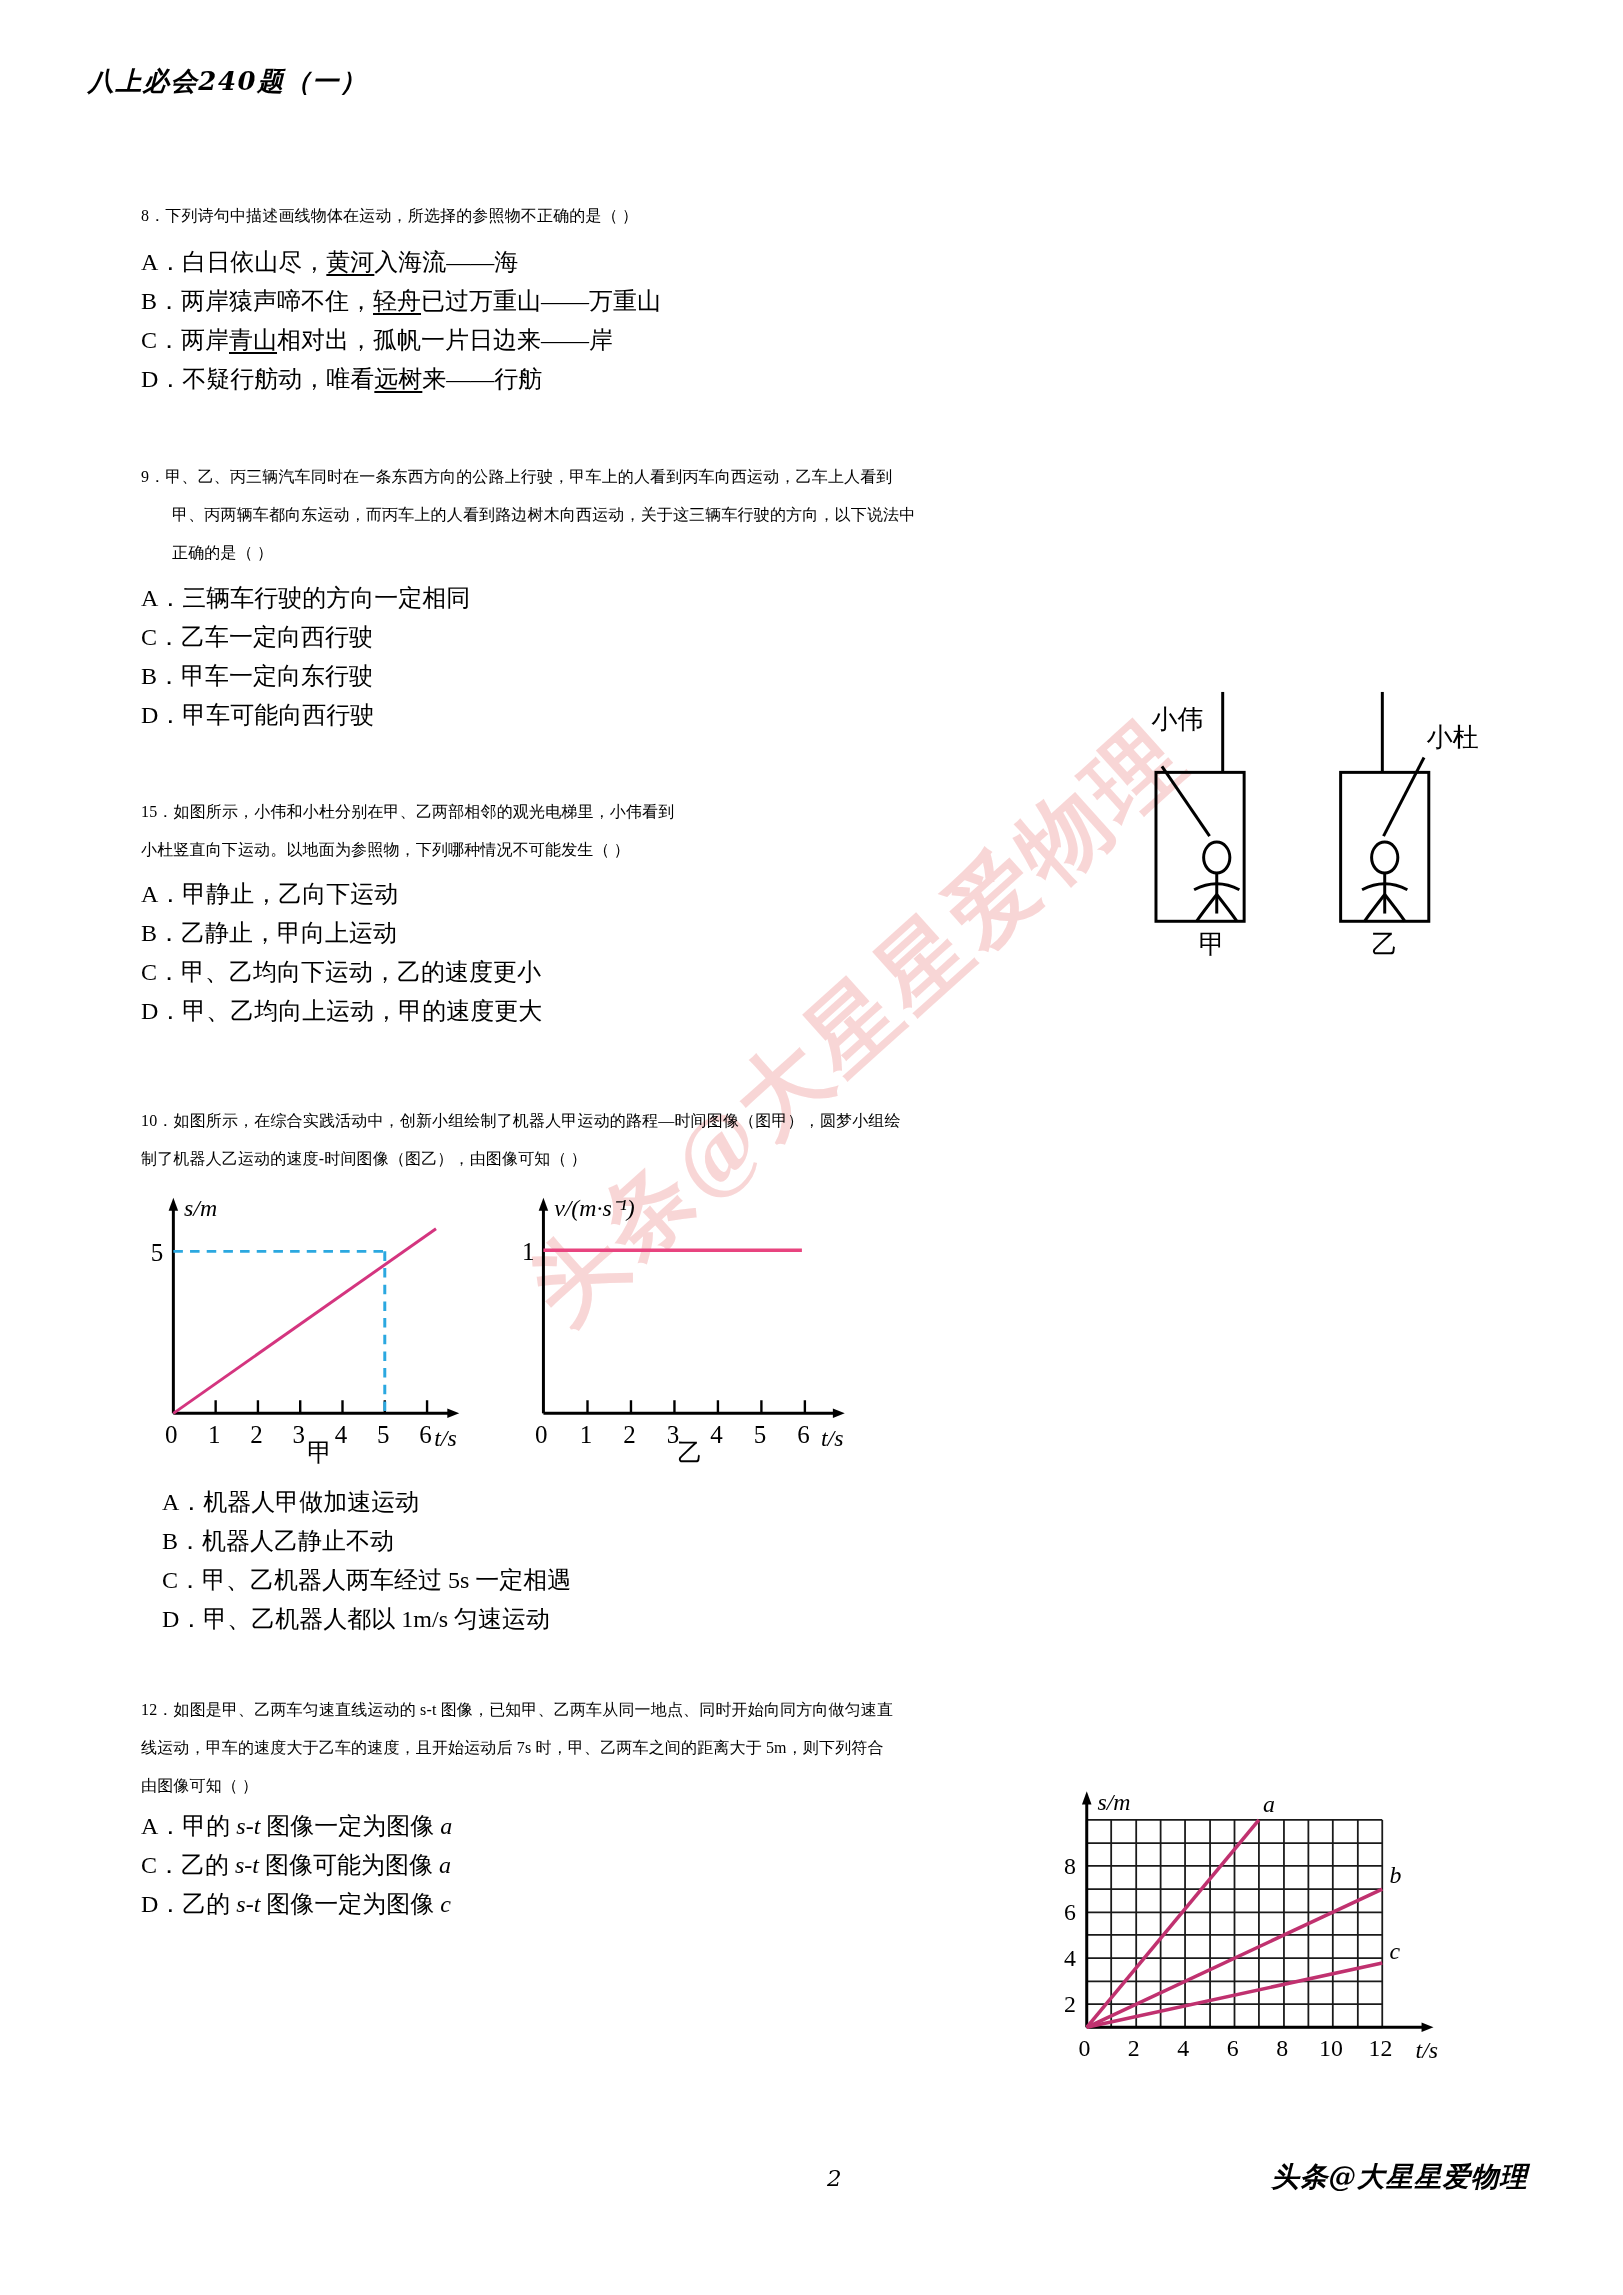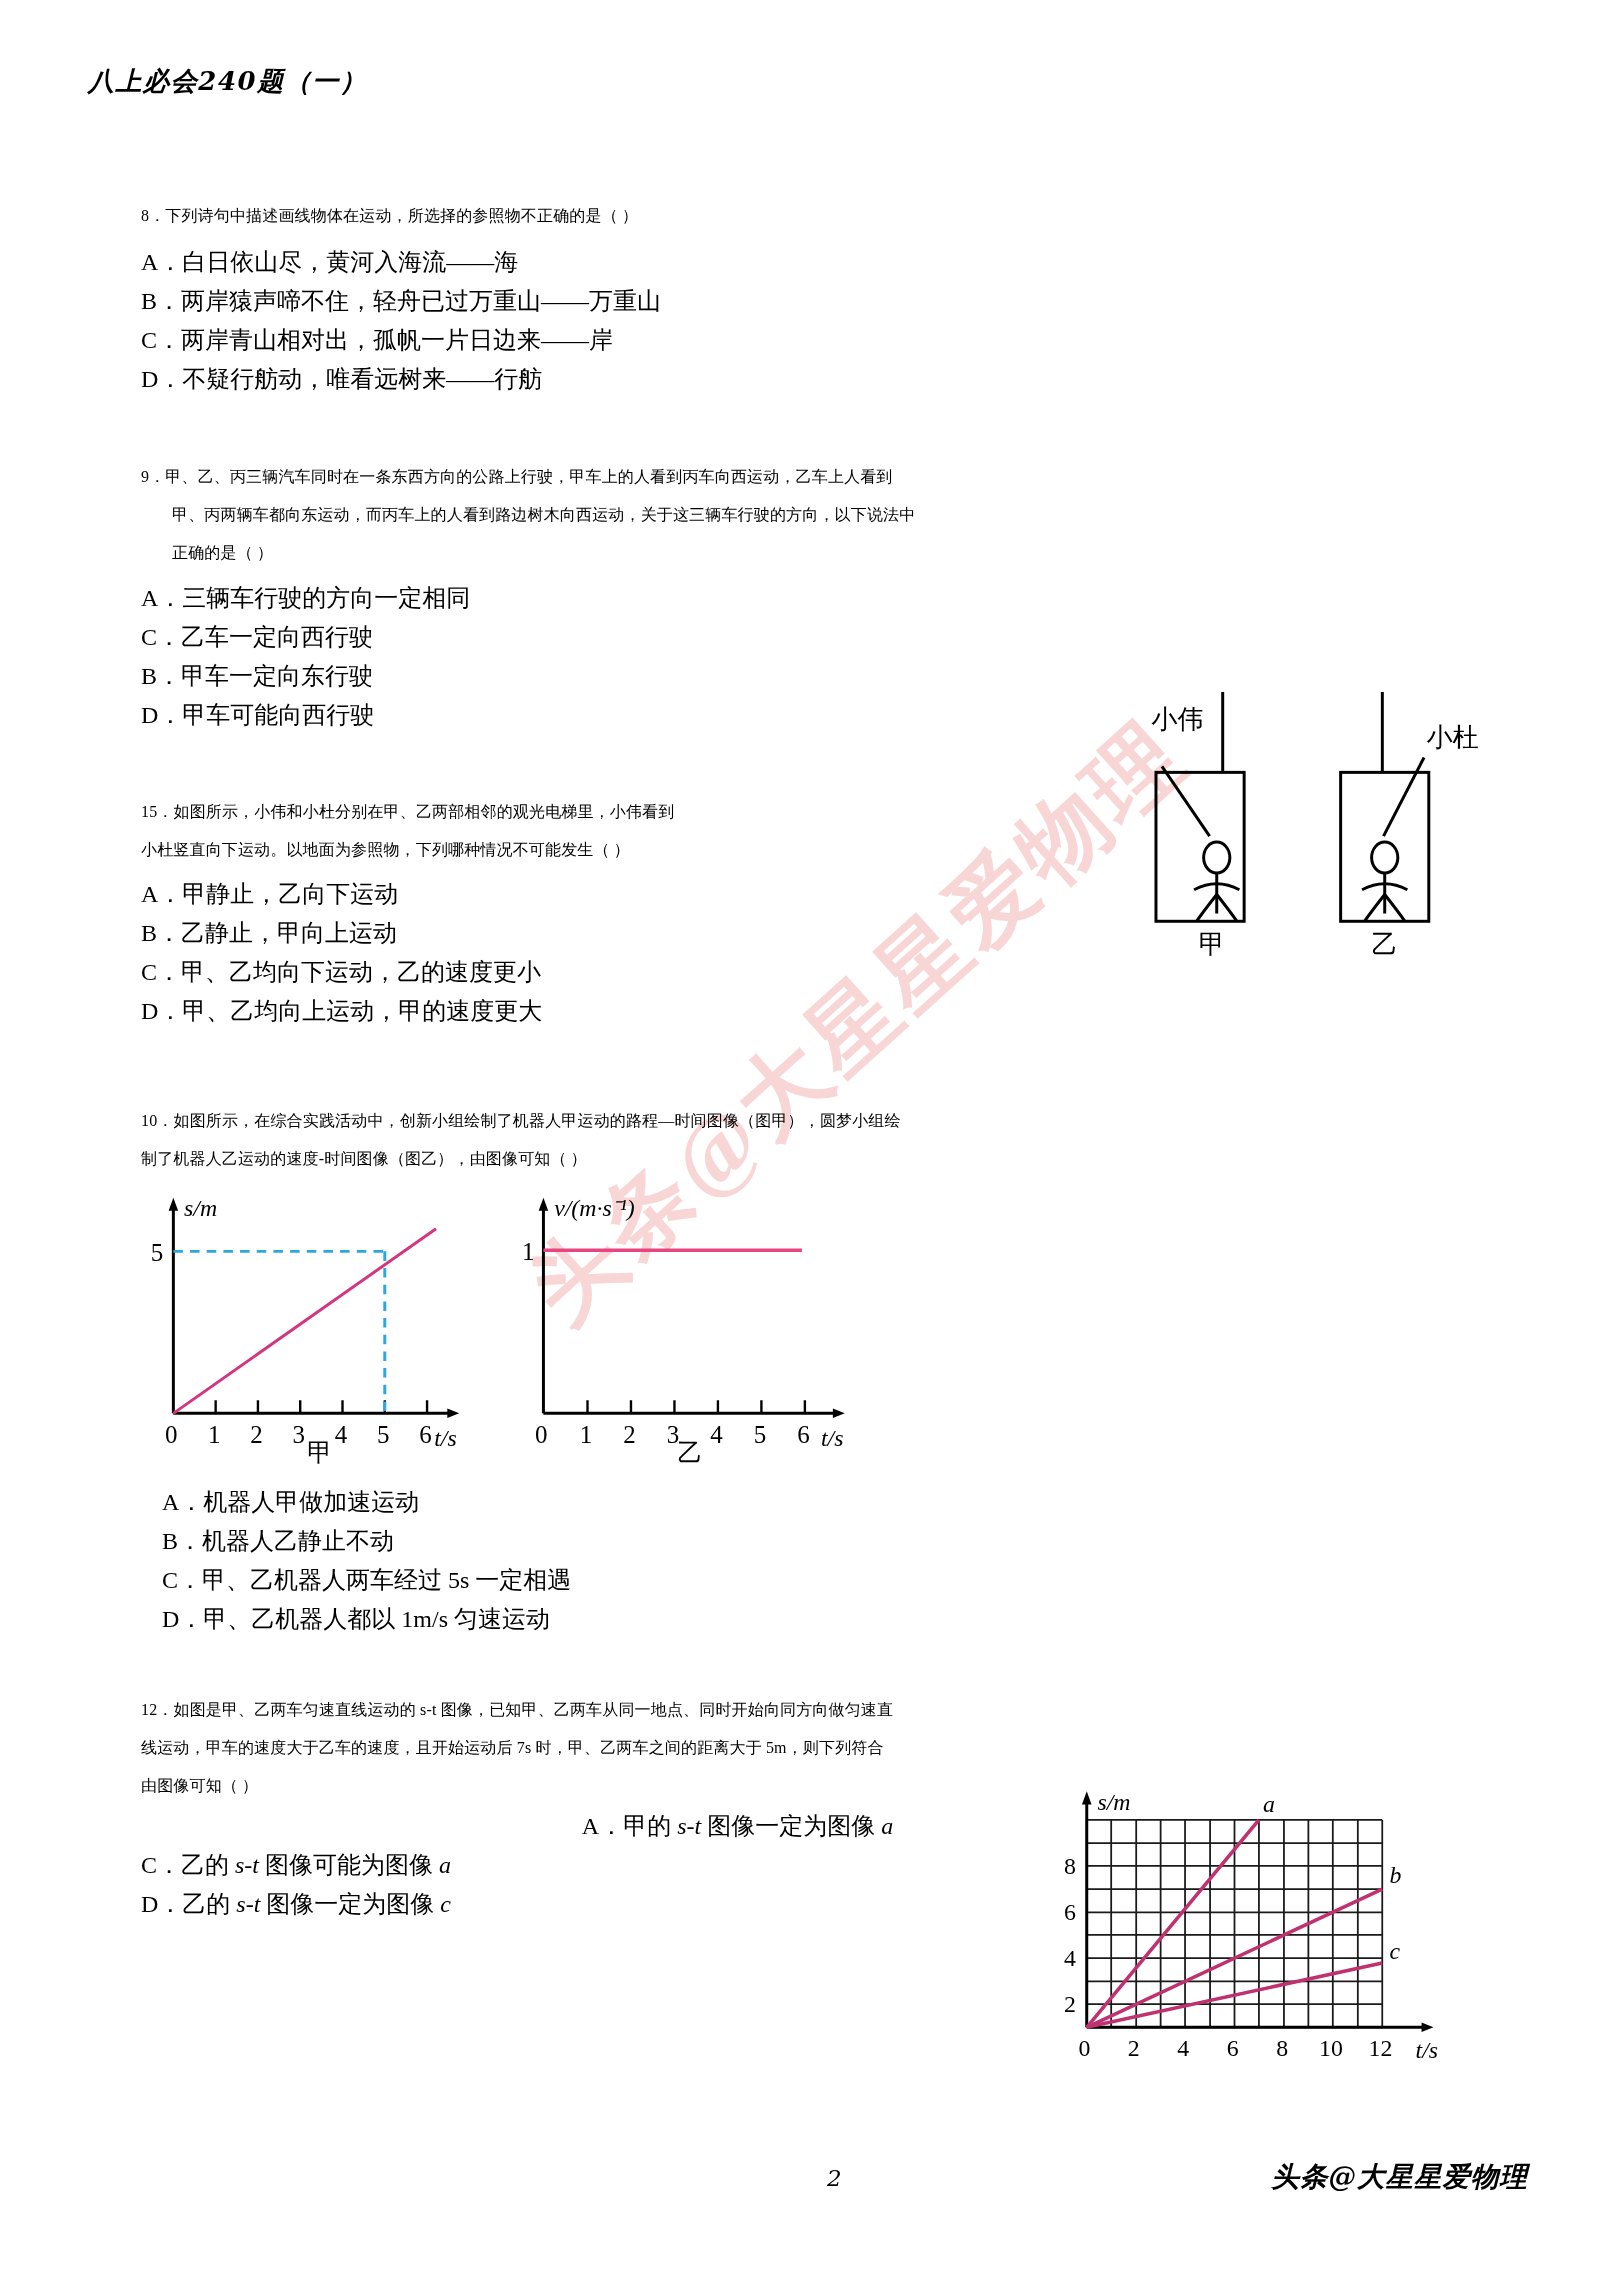--- a/index.html
+++ b/index.html
@@ -41,21 +41,21 @@
   
   .qblock { position:absolute; z-index:3; }
   .qline {
     font-size:16px;
     line-height:38px;
     white-space:nowrap;
     letter-spacing:.01em;
   }
   .opt { font-size:24px; line-height:39px; white-space:nowrap; }
   .opt .lab { display:inline-block; min-width:37px; }
-  .u { text-underline-offset:3.6px; text-decoration-thickness:1.8px; }
+  .u { text-decoration:underline; text-underline-offset:3.6px; text-decoration-thickness:1.8px; }
   .it { font-style:italic; }
   .indent { padding-left:31px; }
 
   
   .fig-elev { position:absolute; left:1133px; top:686px; width:370px; height:274px; z-index:3; }
 
   
   .fig-g1 { position:absolute; left:141px; top:1193px; width:322px; height:268px; z-index:3; }
   .fig-g2 { position:absolute; left:511px; top:1193px; width:340px; height:268px; z-index:3; }
 
@@ -260,21 +260,21 @@
     </div>
     <div class="opt">
       <span class="lab">D．</span><span>甲、乙机器人都以 1m/s 匀速运动</span>
     </div>
   </div>
 
   <div class="qblock" style="left:141px; top:1691px;">
     <div class="qline">12．如图是甲、乙两车匀速直线运动的 s-t 图像，已知甲、乙两车从同一地点、同时开始向同方向做匀速直</div>
     <div class="qline">线运动，甲车的速度大于乙车的速度，且开始运动后 7s 时，甲、乙两车之间的距离大于 5m，则下列符合</div>
     <div class="qline">由图像可知（     ）</div>
-    <div class="opt" style="margin-top:2.4px;text-align:right;">
+    <div class="opt" style="margin-top:2.4px;">
       <span class="lab">A．</span><span>甲的 </span><span class="it">s-t</span><span> 图像一定为图像 </span><span class="it">a</span>
     </div>
     <div class="opt">
       <span class="lab">C．</span><span>乙的 </span><span class="it">s-t</span><span> 图像可能为图像 </span><span class="it">a</span>
     </div>
     <div class="opt">
       <span class="lab">D．</span><span>乙的 </span><span class="it">s-t</span><span> 图像一定为图像 </span><span class="it">c</span>
     </div>
   </div>
 

